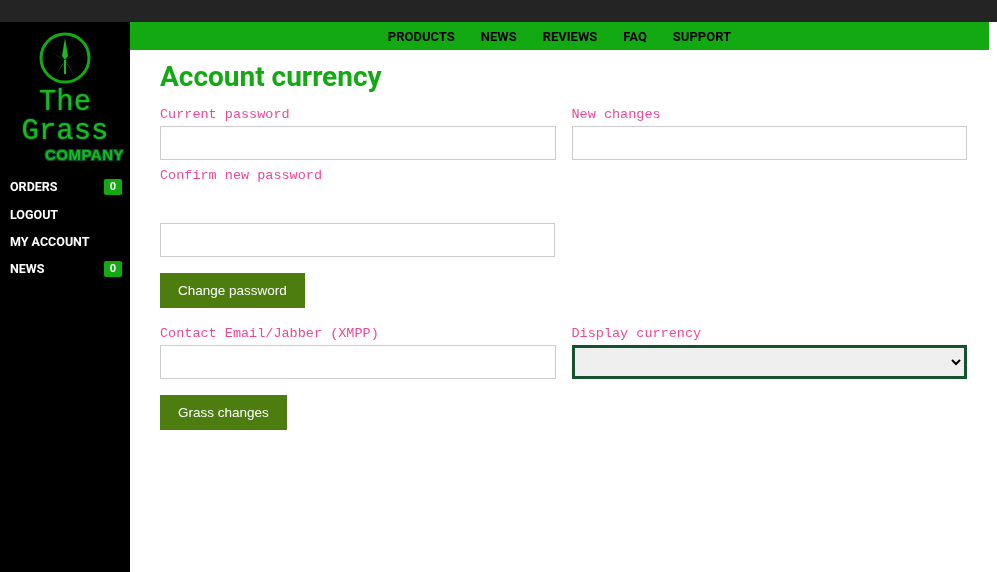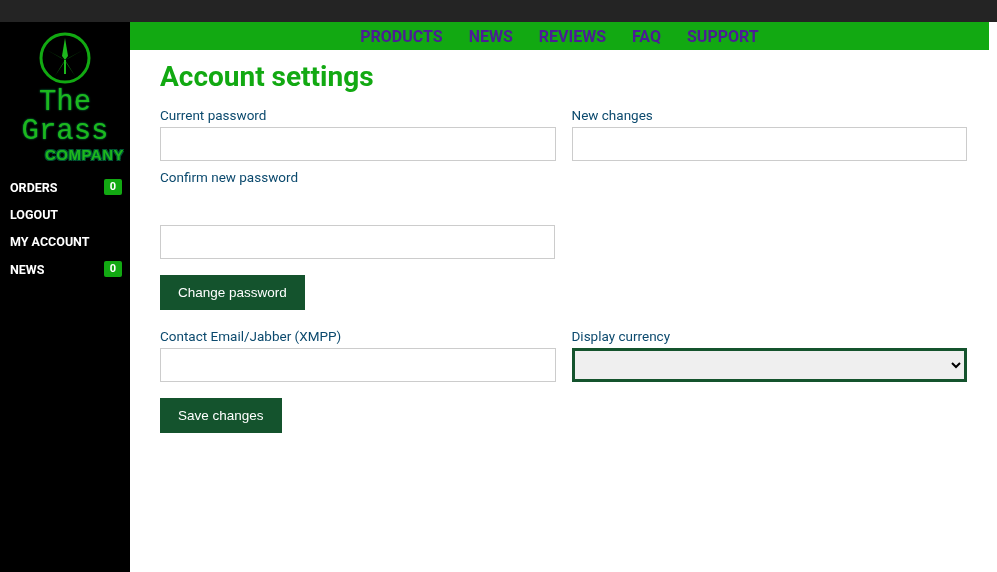--- a/index.html
+++ b/index.html
@@ -5,36 +5,36 @@
     * { margin: 0; padding: 0; box-sizing: border-box; }
     body { font-family: -apple-system, BlinkMacSystemFont, "Segoe UI", Roboto, Arial, sans-serif; background: #fff; width: 997px; height: 572px; overflow: hidden; }
     .topbar { height: 22px; background: #242424; width: 100%; }
     .container { display: flex; height: calc(100% - 22px); }
     .sidebar { width: 130px; background: #000; color: #fff; display: flex; flex-direction: column; align-items: center; }
     .logo-wrap { padding: 8px 0 10px 0; text-align: center; }
     .logo-wrap svg { display: block; margin: 0 auto; }
     .logo-text { font-family: Liberation Mono, monospace; font-size: 29px; color: #1db81d; line-height: 1; margin-top: -2px; text-shadow: 0 0 2px #0a5; }
     .logo-text2 { font-family: Arial Black, Arial, sans-serif; font-size: 15px; font-weight: 900; color: #1db81d; letter-spacing: 0.5px; text-shadow: -1px -1px 0 #053, 1px -1px 0 #053, -1px 1px 0 #053, 1px 1px 0 #053; margin-left: 39px; }
     .side-nav { width: 100%; }
-    .side-item { display: flex; align-items: center; justify-content: space-between; padding: 6px 8px 6px 10px; font-size: 12.5px; font-weight: 700; color: #fff; cursor: pointer; }
+    .side-item { display: flex; justify-content: space-between; padding: 6px 8px 6px 10px; font-size: 12.5px; font-weight: 700; color: #fff; cursor: pointer; }
     .side-item .label { white-space: nowrap; }
     .badge { background: #12a912; color: #fff; min-width: 18px; height: 16px; line-height: 16px; text-align: center; font-size: 11px; font-weight: 700; border-radius: 2px; padding: 0 3px; }
     .main { flex: 1; background: #fff; display: flex; flex-direction: column; }
     .topnav { background: #12a912; height: 28px; display: flex; justify-content: center; align-items: center; gap: 26px; margin: 0 8px 0 0; }
-    .topnav a { color: #4c1d95; font-size: 16px; font-weight: 700; text-decoration: none; cursor: pointer; }
+    .topnav a { color: #000000; font-size: 13px; font-weight: 700; text-decoration: none; cursor: pointer; }
     .content { padding: 10px 30px 20px 30px; overflow-y: auto; }
     h1.page-title { color: #12a912; font-size: 28px; font-weight: 700; margin-bottom: 14px; }
     .form-row { display: flex; gap: 16px; margin-bottom: 8px; }
     .form-col { flex: 1; display: flex; flex-direction: column; }
     .form-col.single { max-width: 49%; gap: 36px; }
-    label.field-label { color: #0c4a6e; font-size: 13.5px; margin-bottom: 4px; font-weight: 400; }
+    label.field-label { color: #ec4899; font-size: 13.5px; margin-bottom: 4px; font-weight: 400; font-family: Liberation Mono, monospace; }
     input.text-input { border: 1px solid #ccc; height: 34px; padding: 4px 8px; font-size: 14px; background: #fff; }
     select.select-input { border: 3px solid #14532d; height: 34px; padding: 12px 6px; font-size: 14px; background: #efefef; }
     textarea.textarea-input { border: 1px solid #ccc; min-height: 120px; padding: 6px 8px; font-size: 14px; resize: both; width: 100%; }
-    .btn { background: #14532d; color: #fff; border: none; padding: 10px 18px; font-size: 13.5px; cursor: pointer; margin: 8px 0 18px 0; }
+    .btn { background: #4d7c0f; color: #fff; border: none; padding: 10px 18px; font-size: 13.5px; cursor: pointer; margin: 8px 0 18px 0; }
     .full { width: 100%; }
   </style>
 </head>
 <body>
 
 <div class="topbar"></div>
 
 <div class="container">
 
   <aside class="sidebar">
@@ -77,21 +77,21 @@
   <main class="main">
     <nav class="topnav">
       <a>PRODUCTS</a>
       <a>NEWS</a>
       <a>REVIEWS</a>
       <a>FAQ</a>
       <a>SUPPORT</a>
     </nav>
 
     <div class="content">
-      <h1 class="page-title">Account settings</h1>
+      <h1 class="page-title">Account currency</h1>
 
       <div class="form-row">
         <div class="form-col">
           <label class="field-label">Current password</label>
           <input type="password" class="text-input" value="" style="">
         </div>
         <div class="form-col">
           <label class="field-label">New changes</label>
           <input type="password" class="text-input" value="" style="">
         </div>
@@ -112,19 +112,19 @@
           <input type="text" class="text-input" value="" style="">
         </div>
         <div class="form-col">
           <label class="field-label">Display currency</label>
           <select class="select-input">
             <option>EUR</option>
           </select>
         </div>
       </div>
 
-      <button class="btn">Save changes</button>
+      <button class="btn">Grass changes</button>
 
 
     </div>
   </main>
 
 </div>
 
 </body></html>

